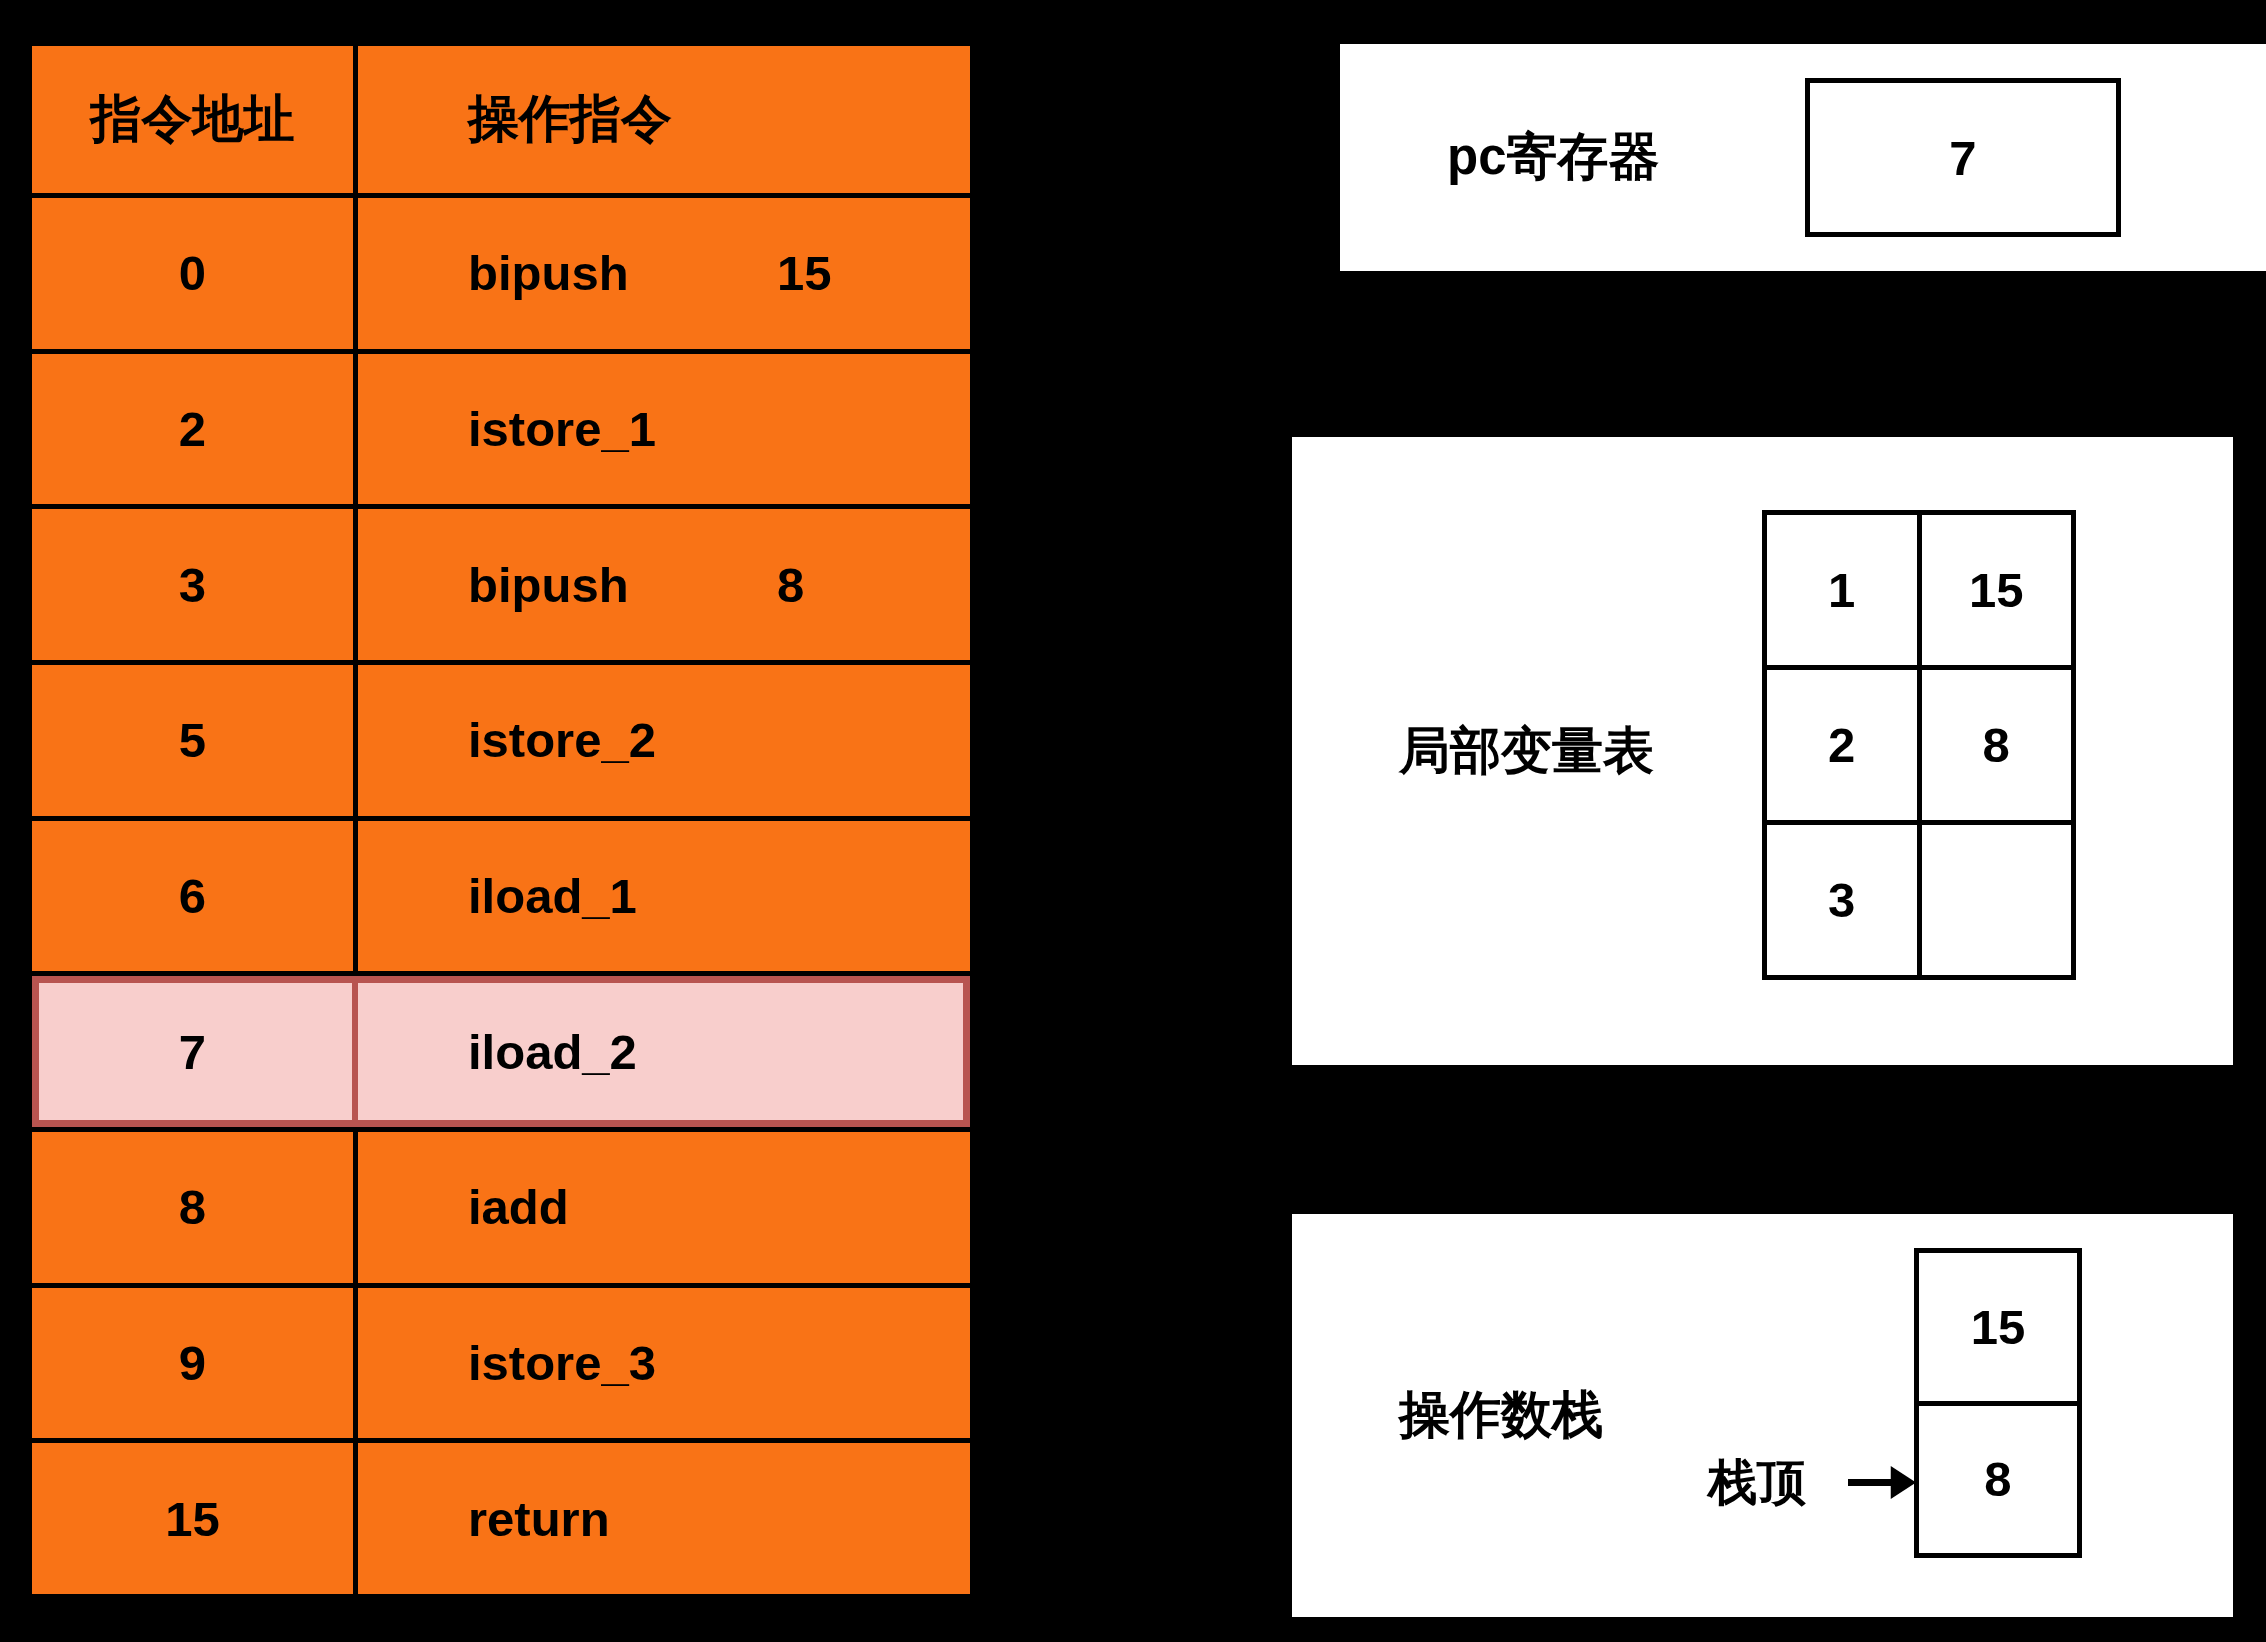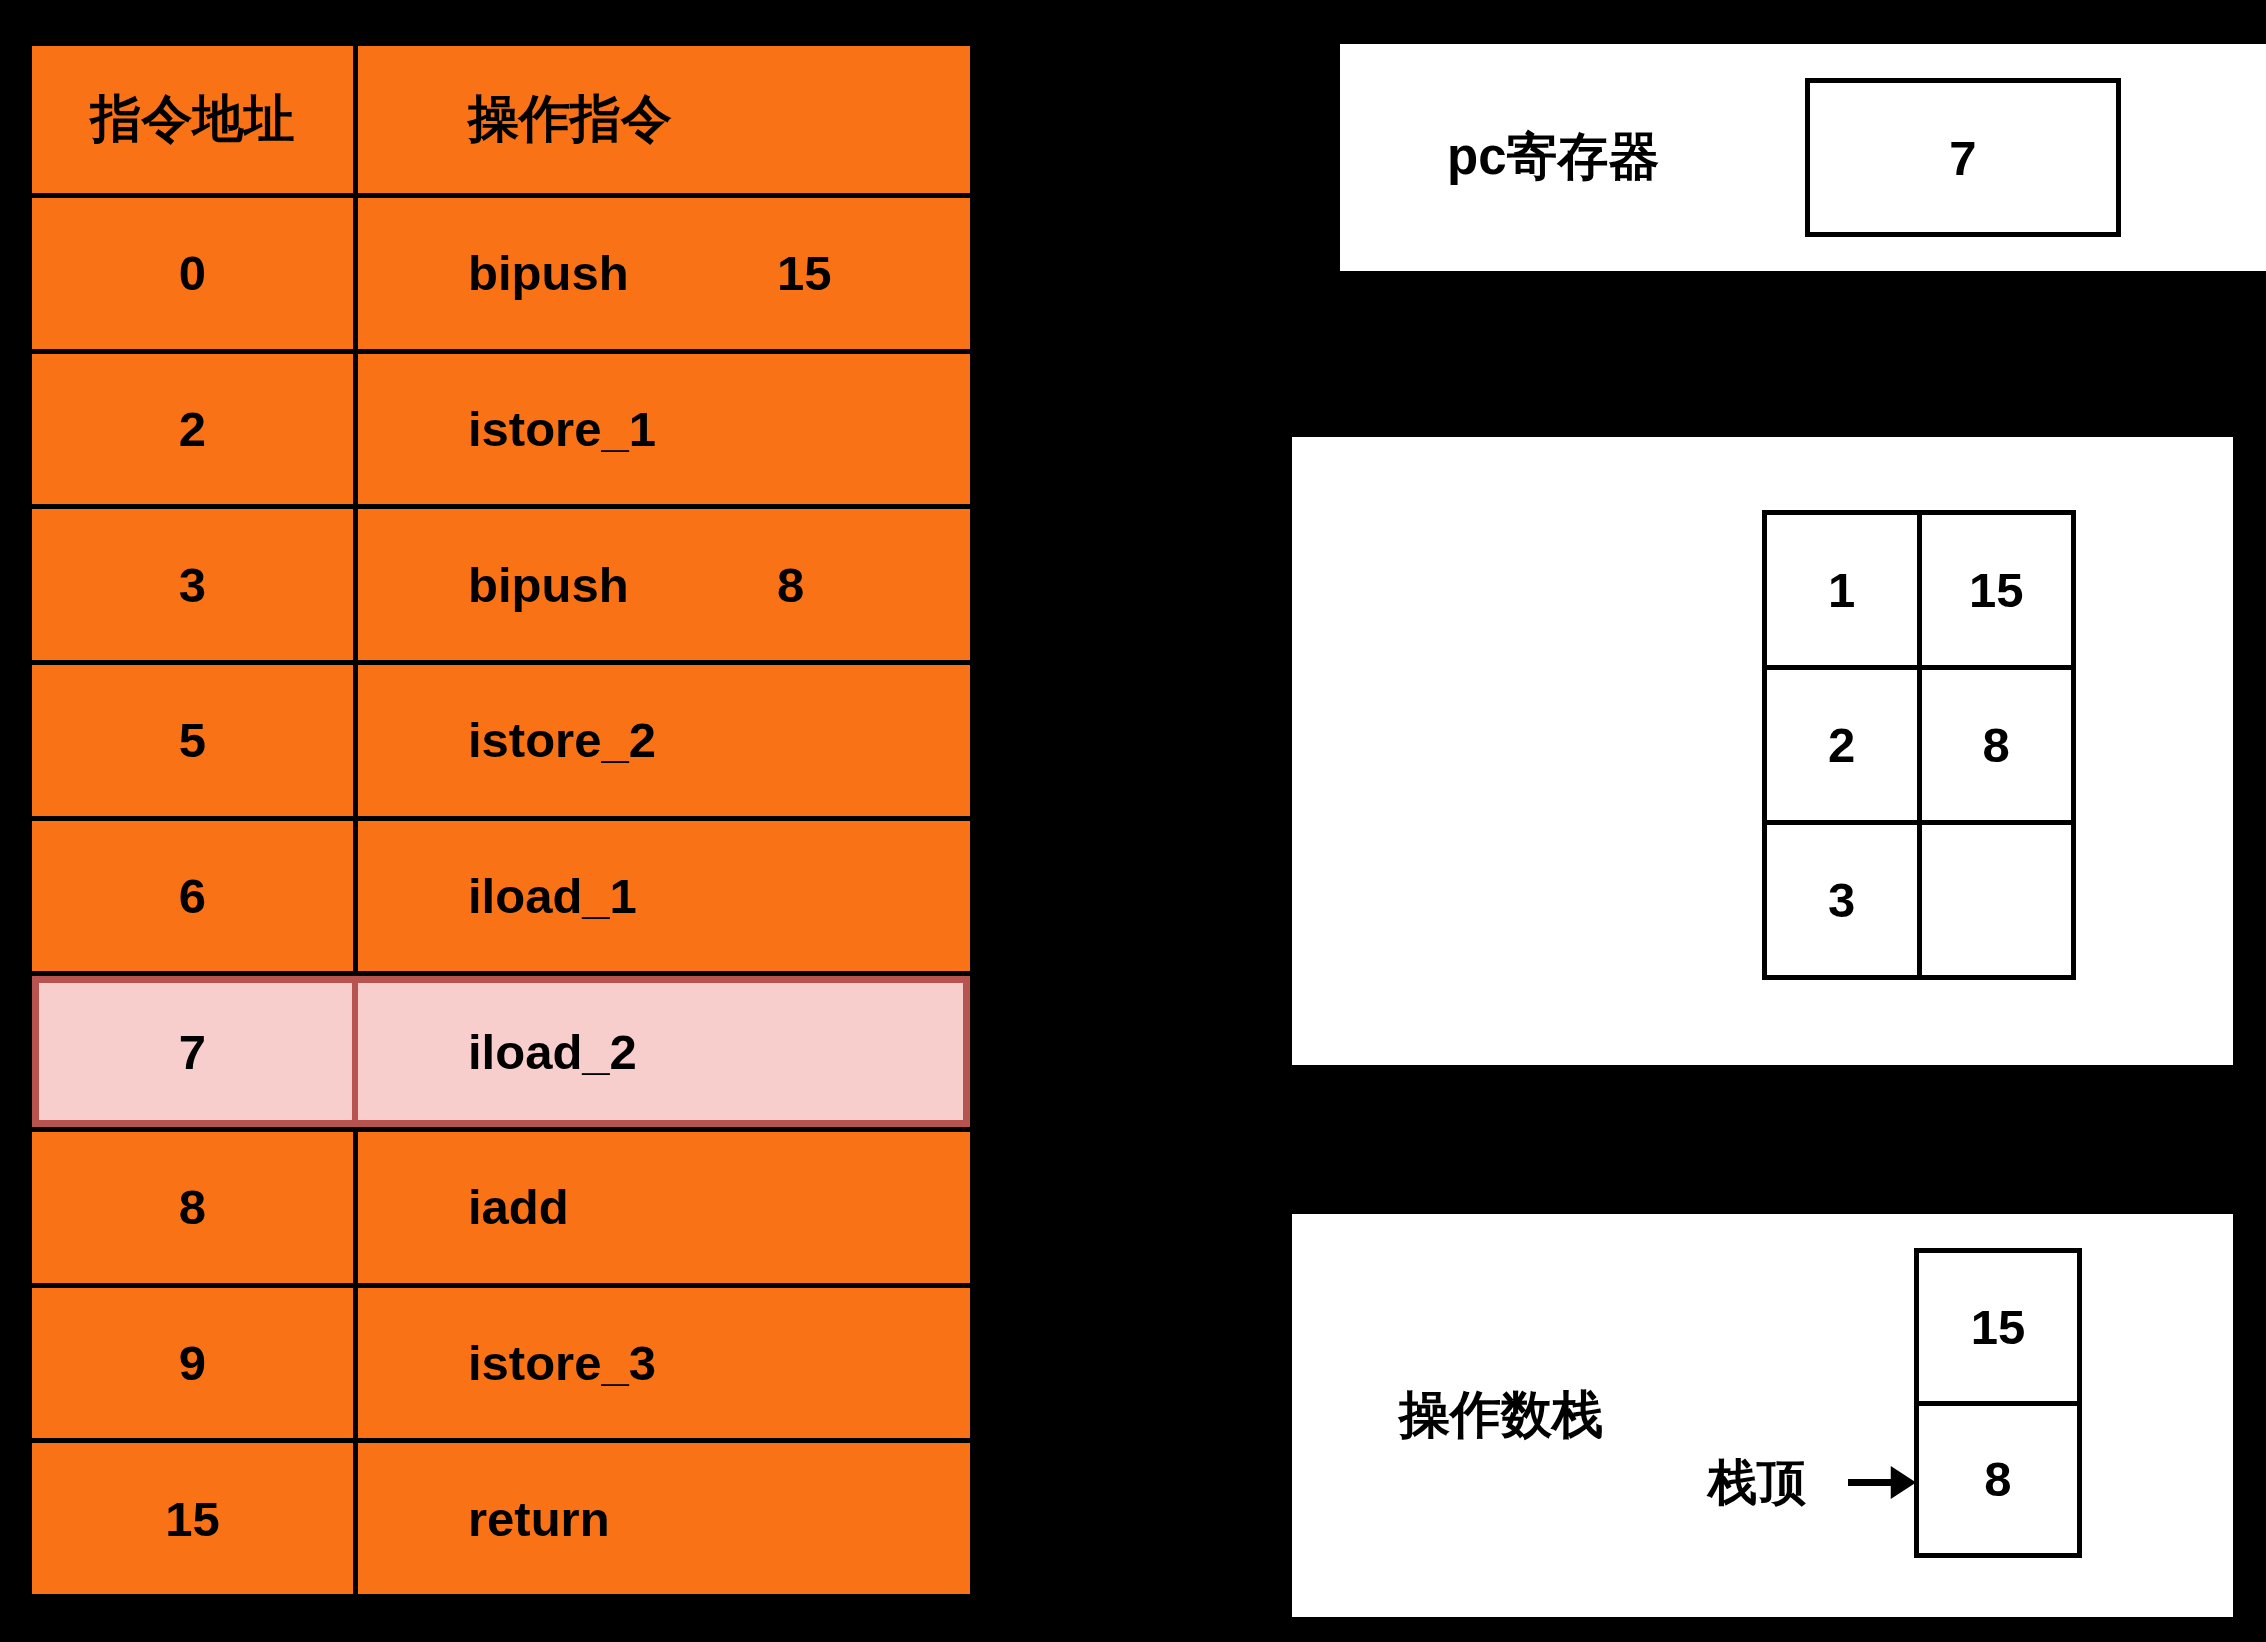--- a/index.html
+++ b/index.html
@@ -163,20 +163,21 @@
   </div>
 
 </div>
 
 <div class="panel" id="pc-panel">
   <div class="panel-label">pc寄存器</div>
   <div class="pc-box">7</div>
 </div>
 
 <div class="panel" id="lv-panel">
+  <div class="panel-label">局部变量表</div>
   <div class="lv-table">
     <div class="lv-row">
       <div class="lv-cell idx">1</div>
       <div class="lv-cell">15</div>
     </div>
     <div class="lv-row">
       <div class="lv-cell idx">2</div>
       <div class="lv-cell">8</div>
     </div>
     <div class="lv-row">

